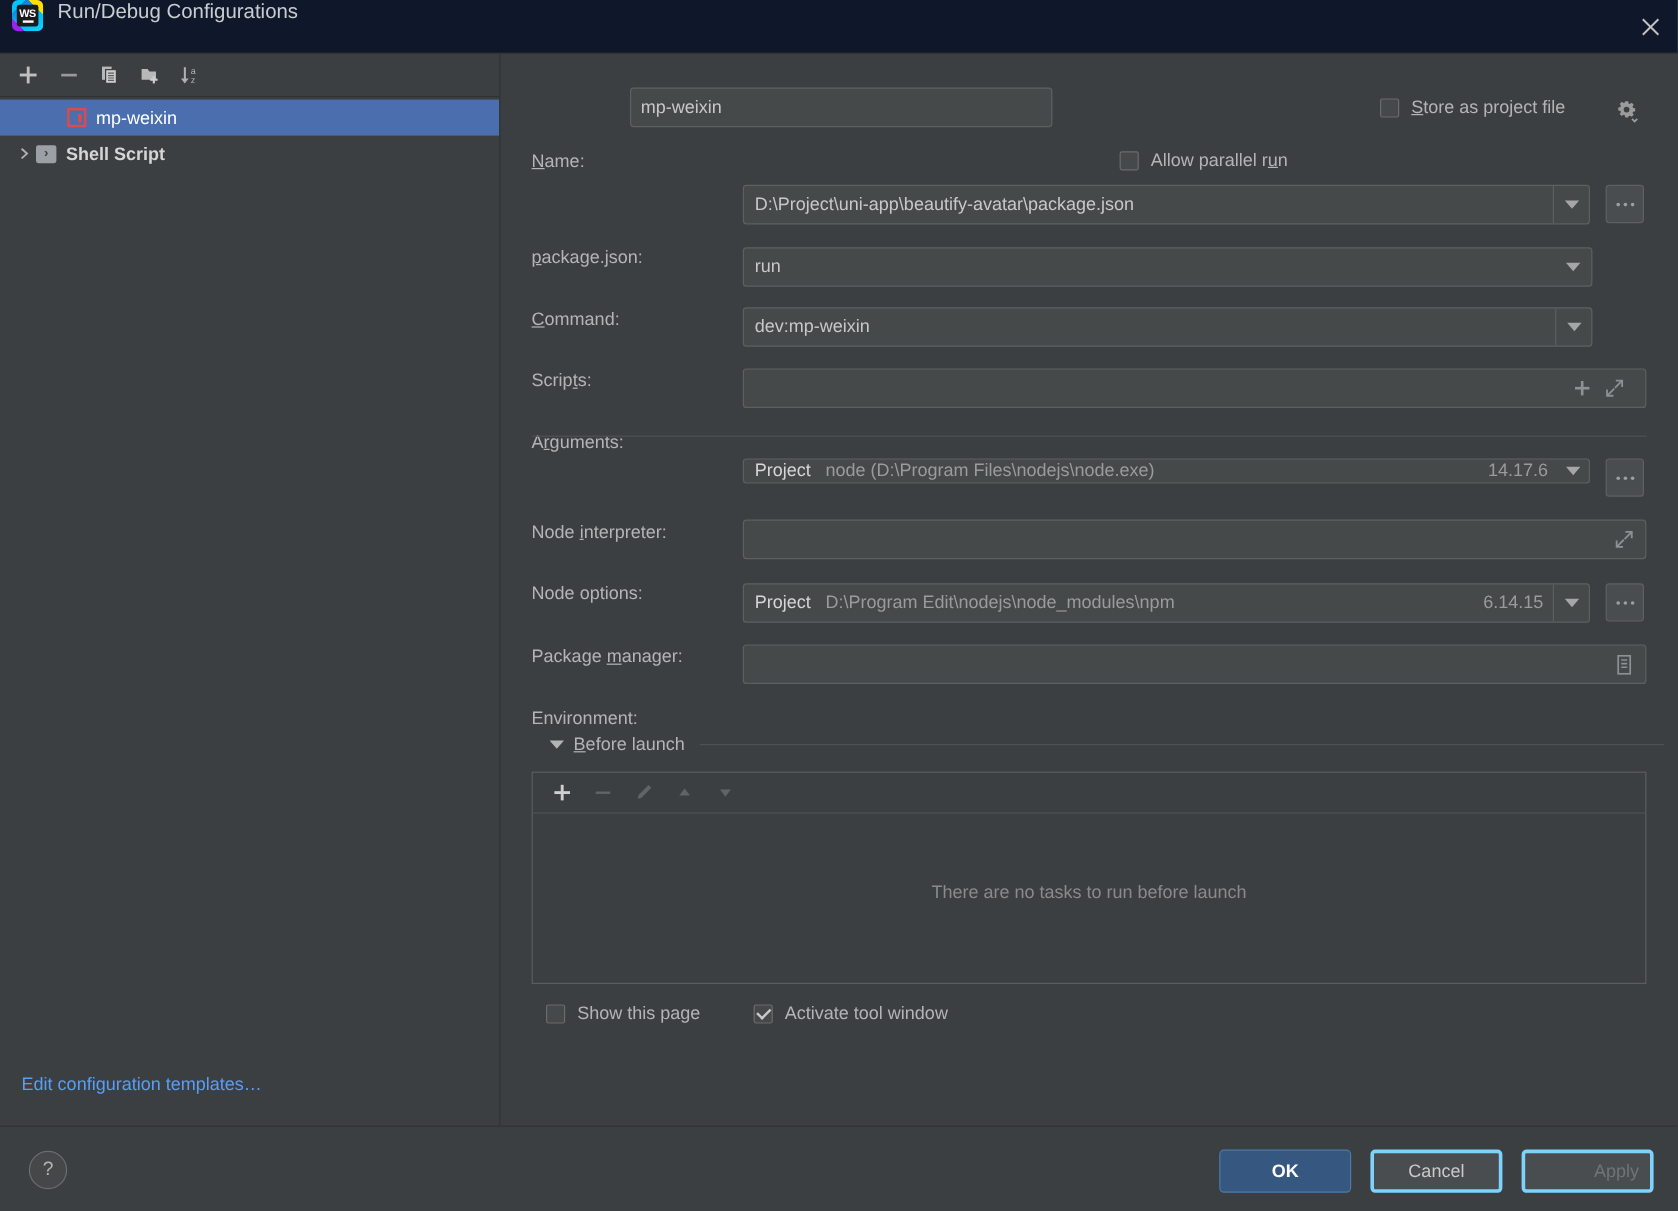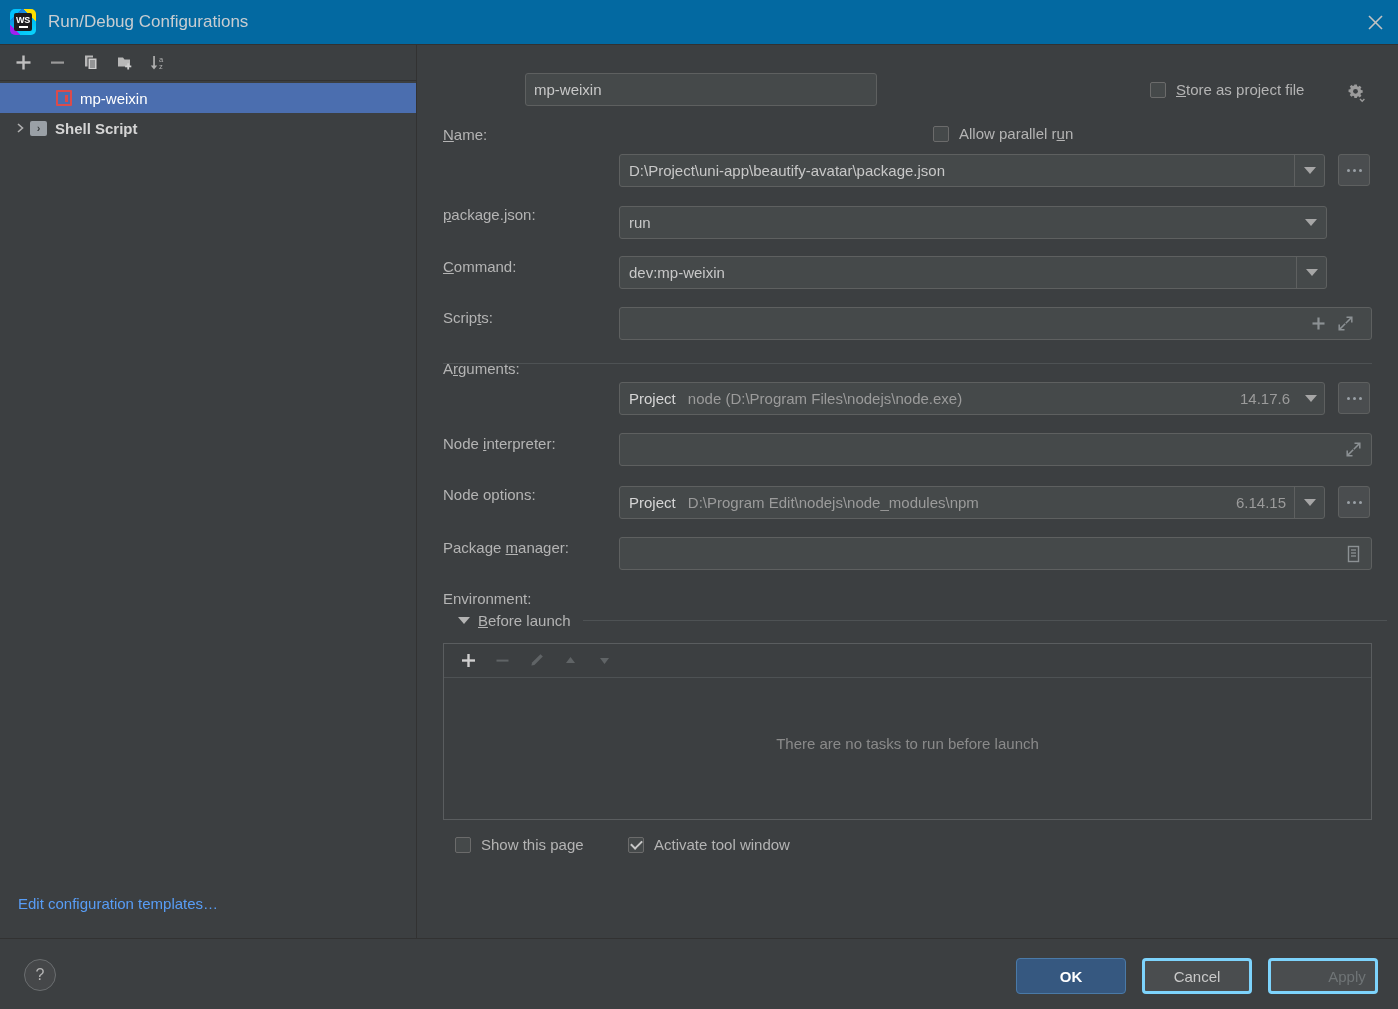--- a/index.html
+++ b/index.html
@@ -8,22 +8,22 @@
     width: 1398px; height: 1009px;
     background: #3c3f41;
     font-family: "Liberation Sans", sans-serif;
     overflow: hidden;
   }
   body { position: relative; color: #bbbbbb; font-size: 14.5px; }
 
   
   .titlebar {
     position: absolute; left: 0; top: 0; width: 1398px; height: 44px;
-    background: #0369a1;
-    display: flex; align-items: center;
+    background: #0f172a;
+    display: flex; align-items: flex-start;
   }
   .ws-logo {
     width: 26px; height: 26px; margin-left: 10px; border-radius: 5px;
     background:
       linear-gradient(135deg, #00c3ff 0%, #00c3ff 22%, transparent 22%),
       linear-gradient(225deg, #ffe000 0%, #ffe000 24%, transparent 24%),
       linear-gradient(45deg, #a020f0 0%, #a020f0 20%, transparent 20%),
       linear-gradient(150deg, #1f6fd8 10%, #00b9f0 55%, #0bd8ff 100%);
     position: relative; flex: 0 0 auto;
   }
@@ -404,21 +404,21 @@
         <line x1="2.6" y1="14.4" x2="8.2" y2="8.8" stroke="#8c9194" stroke-width="1.5"></line>
       </svg>
     </span>
   </div>
 
   <div class="hr-line" style="left:26px; top:318px; width:929px;"></div>
 
   <div class="fld-label" style="left:26px; top:390px;">
     <span>Node </span><u>i</u><span>nterpreter:</span>
   </div>
-  <div class="combo" style="left:202px; top:337px; width:706px; height:33px;">
+  <div class="combo" style="left:202px; top:337px; width:706px; height:21px;">
     <span class="val">
       <span class="prefix">Project</span>
       <span class="muted" style="margin-left:8px;">node (D:\Program Files\nodejs\node.exe)</span>
     </span>
     <span class="version">14.17.6</span>
     <span class="arrowbox noborder" style="width:26px;">
         <i class="tri-down"></i>
       </span>
   </div>
   <div class="browse-btn" style="left:921px; top:337px;">

